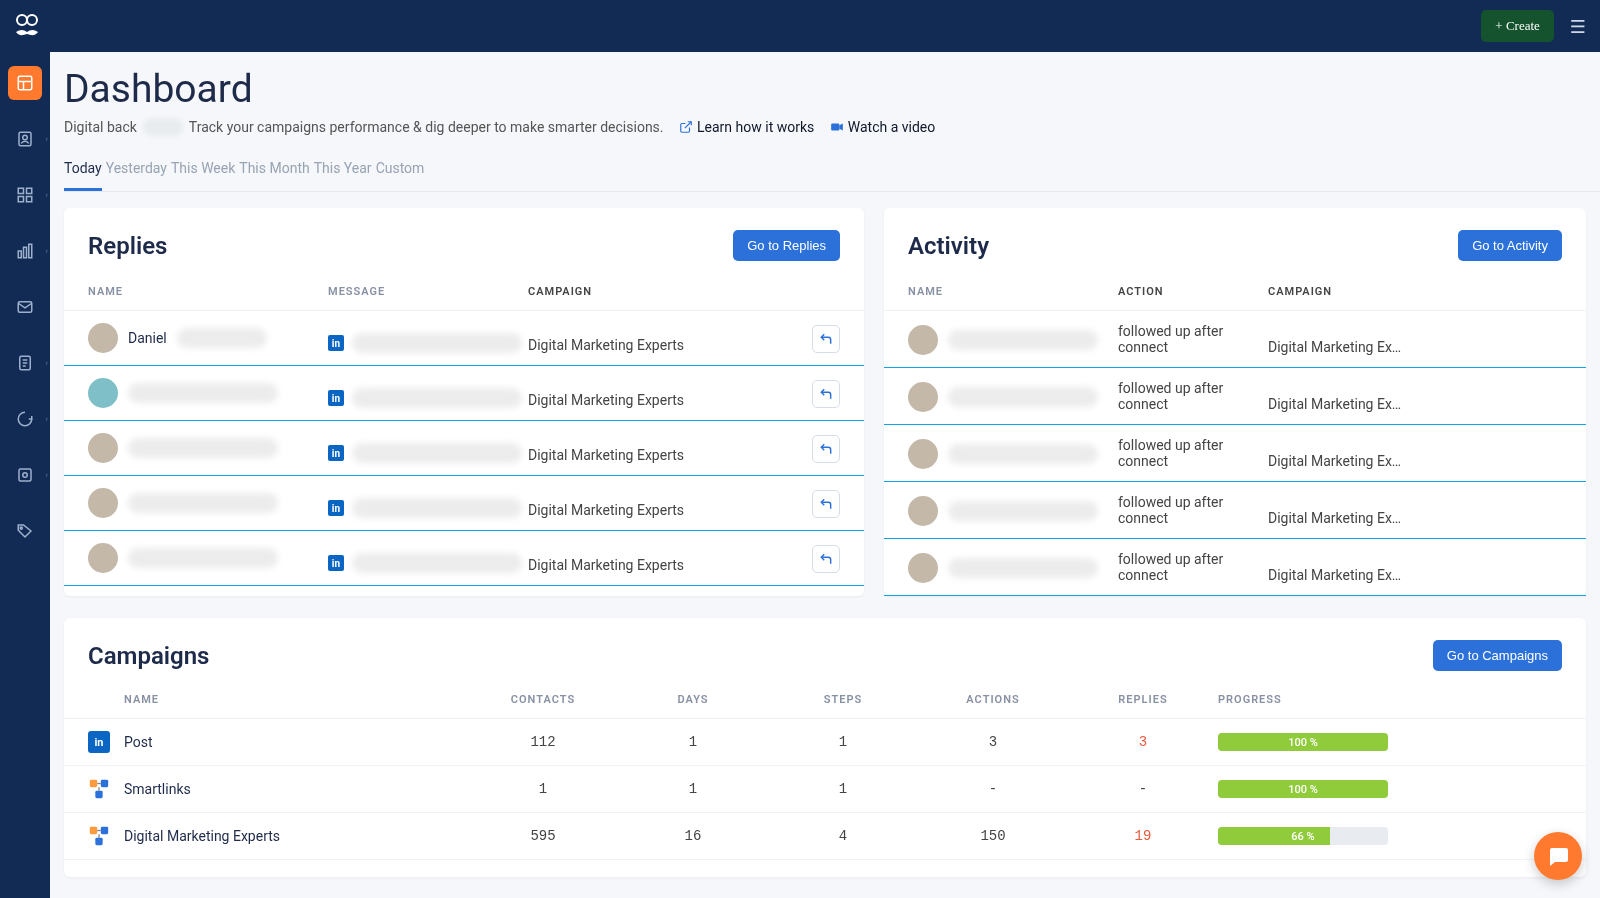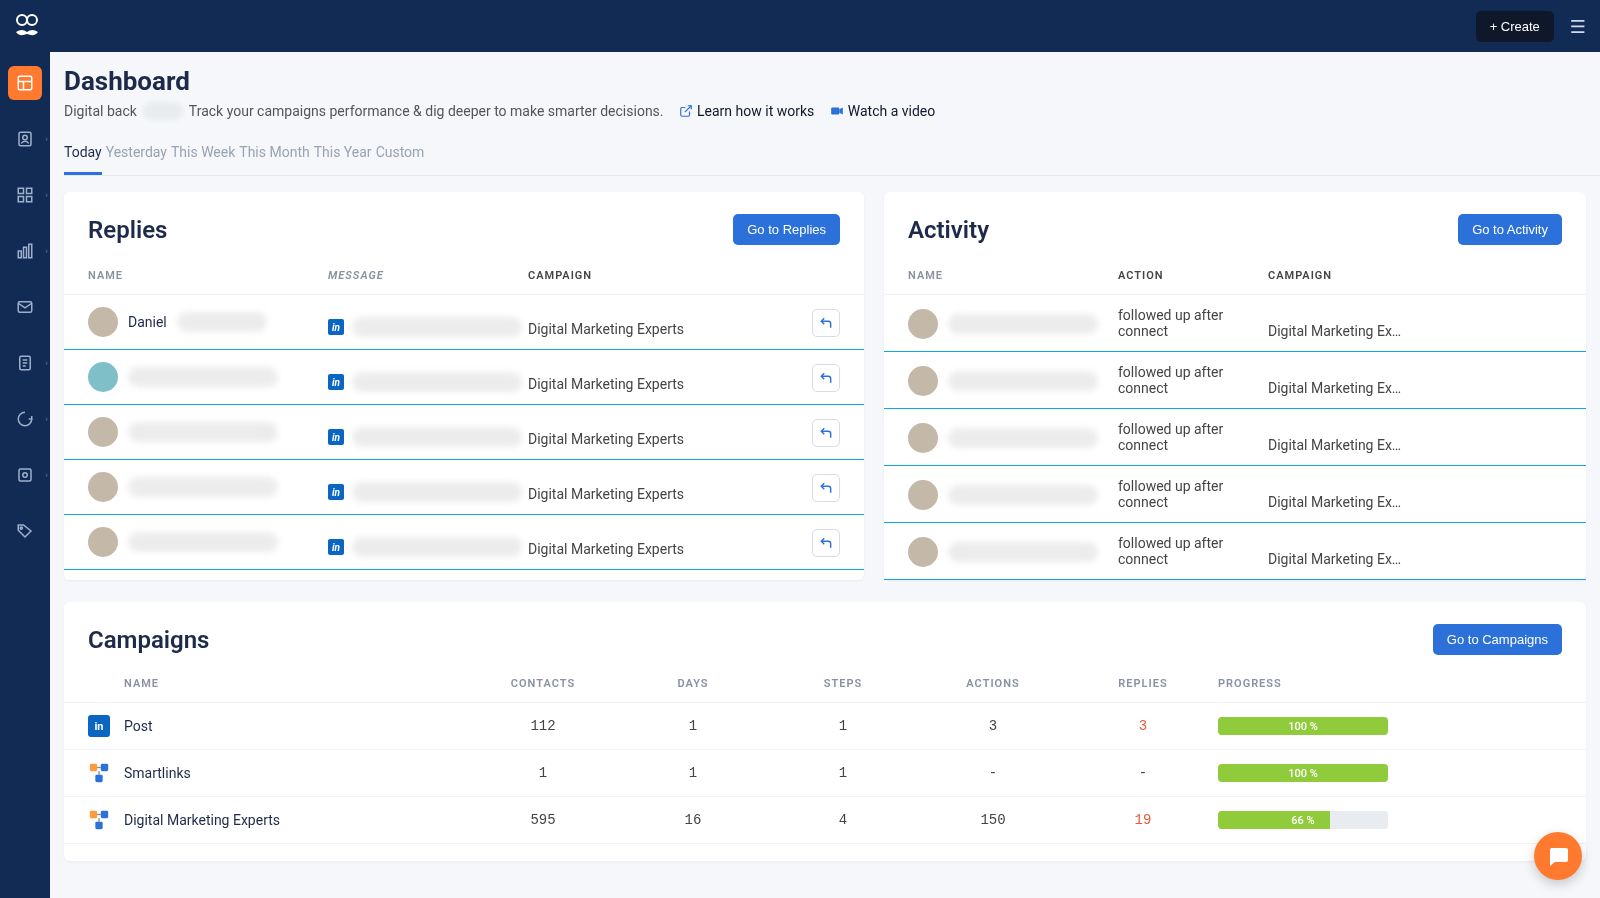--- a/index.html
+++ b/index.html
@@ -2,53 +2,53 @@
 <html><head>
 <meta charset="utf-8">
 <style>
   * { box-sizing: border-box; margin: 0; padding: 0; }
   body { font-family: -apple-system, BlinkMacSystemFont, "Segoe UI", Roboto, sans-serif; background: #f5f7fa; color: #1e2a4a; font-size: 14px; width:1600px; height:898px; overflow:hidden; }
 
   
   .topbar { position: fixed; top:0; left:0; right:0; height:52px; background:#112b54; display:flex; align-items:center; justify-content:space-between; padding:0 14px 0 10px; z-index:100; }
   .logo { width:34px; height:34px; display:flex; align-items:center; justify-content:center; }
   .topbar-right { display:flex; align-items:center; gap:16px; }
-  .create-btn { background:#0f172a; color:#fff; border:none; border-radius:5px; padding:8px 14px; font-size:13px; font-weight:500; cursor:pointer; }
+  .create-btn { background:#14532d; color:#fff; border:none; border-radius:5px; padding:8px 14px; font-size:13px; font-weight:500; cursor:pointer;font-family:Liberation Serif, serif; }
   .hamburger { color:#cfd8e8; cursor:pointer; font-size:18px; }
 
   
   .sidebar { position:fixed; top:52px; left:0; bottom:0; width:50px; background:#112b54; display:flex; flex-direction:column; align-items:center; padding-top:14px; gap:22px; z-index:90; }
   .side-item { width:34px; height:34px; display:flex; align-items:center; justify-content:center; color:#9fb0cc; border-radius:6px; cursor:pointer; position:relative; }
   .side-item.active { background:#ff7a2e; color:#fff; }
   .side-chevron { position:absolute; right:-6px; font-size:9px; color:#5f7393; }
 
   
   .main { margin-left:50px; margin-top:52px; padding:14px 0 0 14px; }
-  .page-title { font-size:26px; font-weight:700; color:#1e2a4a; padding-left:0; }
+  .page-title { font-size:39px; font-weight:400; color:#1e2a4a; padding-left:0; }
   .subline { display:flex; align-items:center; gap:6px; margin-top:6px; font-size:14px; color:#555; }
   .subline .blur-pill { width:40px; height:18px; background:#e9ecef; border-radius:10px; filter:blur(2px); }
   .link-ext { color:#0f172a; text-decoration:none; display:inline-flex; align-items:center; gap:4px; }
   .tabs { display:flex; gap:4px; margin-top:16px; border-bottom:1px solid #e4e8ef; padding-left:0; }
   .tab { padding:8px 0 12px 0; font-size:14px; color:#98a3b3; cursor:pointer; border-bottom:3px solid transparent; }
   .tab.active { color:#1e2a4a; border-bottom-color:#2b71d9; }
 
   .row-cards { display:flex; gap:20px; margin-top:16px; padding-right:14px; }
   .card { background:#fff; border-radius:6px; box-shadow:0 1px 3px rgba(0,0,0,0.05); flex:1; }
   .card.replies { flex:0 0 800px; }
   .card-head { display:flex; justify-content:space-between; align-items:center; padding:22px 24px 10px 24px; }
   .card-head h2 { font-size:24px; font-weight:600; color:#1e2a4a; }
   .card-btn { background:#2b71d9; color:#fff; border:none; border-radius:5px; padding:8px 14px; font-size:13px; cursor:pointer; }
 
   .tbl { width:100%; }
   .tbl-head { display:flex; padding:14px 24px 12px 24px; border-bottom:1px solid #eef1f6; font-size:11px; letter-spacing:1px; color:#8791a3; font-weight:600; }
   .tbl-row { display:flex; align-items:flex-end; padding:12px 24px; border-bottom:1px solid #0ea5e9; font-size:14px; }
 
   
   .r-name { width:240px; display:flex; align-items:center; gap:10px; }
-  .r-msg { width:200px; display:flex; align-items:center; gap:8px;font-style:italic; }
+  .r-msg { width:200px; display:flex; align-items:center; gap:8px; }
   .r-camp { flex:1; color:#444; }
   .r-act { width:40px; display:flex; justify-content:flex-end; }
   .avatar { width:30px; height:30px; border-radius:50%; background:#c4b8a9; flex-shrink:0; }
   .avatar.teal { background:#7fc0c8; }
   .blur { background:#ececec; border-radius:14px; height:20px; filter:blur(3px); }
   .blur.w1 { width:90px; }
   .blur.w2 { width:150px; }
   .blur.w3 { width:170px; }
   .linkedin-icon { width:16px; height:16px; background:#0a66c2; color:#fff; font-size:10px; font-weight:700; display:flex; align-items:center; justify-content:center; border-radius:2px; flex-shrink:0; }
   .reply-icon-btn { width:28px; height:28px; border:1px solid #d6dde8; border-radius:5px; display:flex; align-items:center; justify-content:center; color:#2b71d9; cursor:pointer; }

